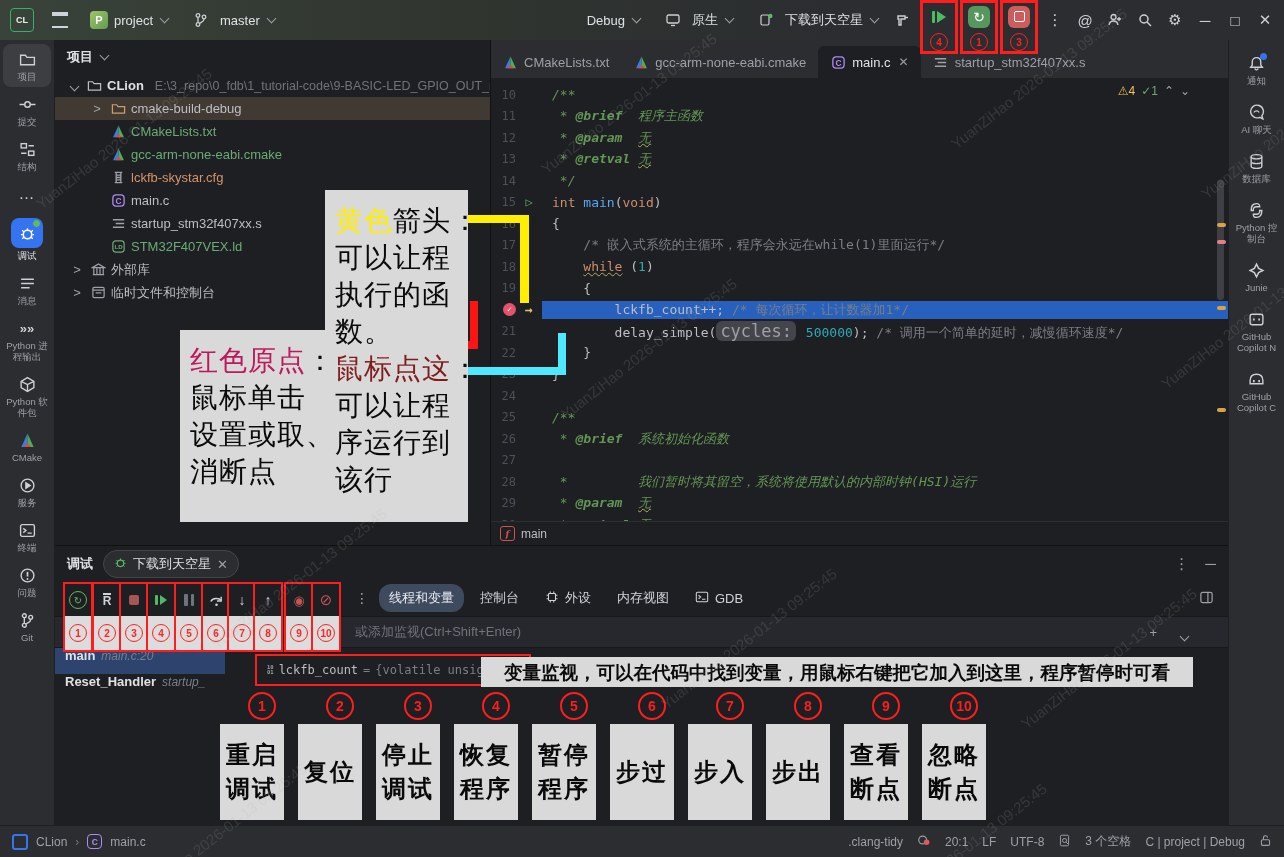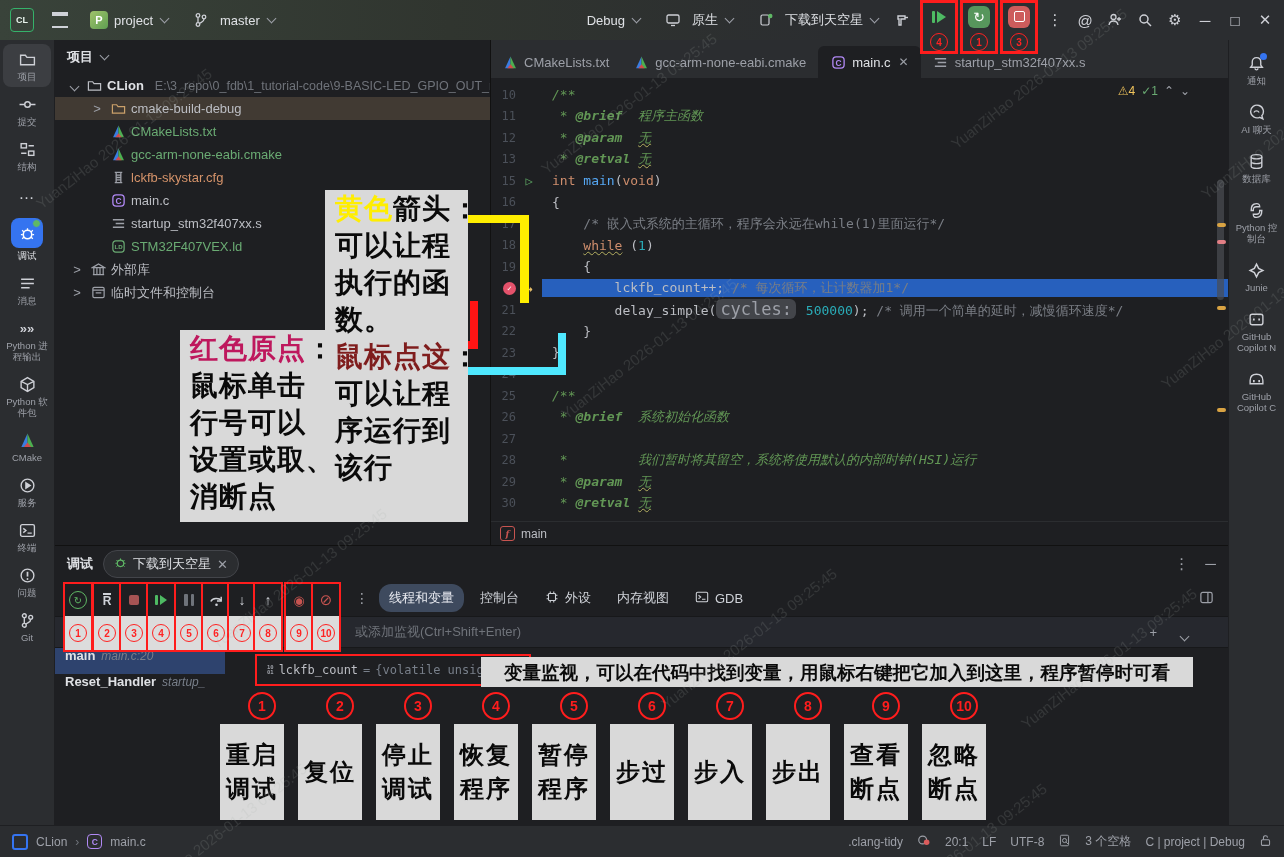--- a/index.html
+++ b/index.html
@@ -121,22 +121,22 @@
   #frames{position:absolute;left:0;top:102px;width:170px;}
   .frow{height:26px;display:flex;align-items:baseline;gap:6px;padding:0 10px;white-space:nowrap;overflow:hidden;}
   .frow.sel{background:#2e436e;}
   .frow b{color:#dfe1e5;font-size:13px;}
   .frow i{color:#787f8a;font-size:12px;}
   #watchvar{position:absolute;left:200px;top:108px;width:252px;height:28px;border:2.5px solid #ff1d1d;
             display:flex;align-items:center;gap:5px;padding:0 10px;font-family:"DejaVu Sans Mono",monospace;font-size:12px;white-space:nowrap;}
   .varic{display:flex;flex-direction:column;font:bold 5.5px "DejaVu Sans Mono",monospace;color:#9da0a8;line-height:5.5px;}
   #watchvar .vn{color:#bcbec4;} #watchvar .vt{color:#787f8a;} #watchvar .vv{color:#dfe1e5;}
   
-  .callout{position:absolute;background:#d9d9d9;color:#0a0a0a;font-weight:700;z-index:40;
-           font-family:"Liberation Sans","DejaVu Sans",sans-serif;padding:0 10px;box-sizing:border-box;}
+  .callout{position:absolute;background:#d9d9d9;color:#0a0a0a;font-weight:400;z-index:40;
+           font-family:"Liberation Sans","DejaVu Sans",sans-serif;padding:12px 10px;box-sizing:border-box;}
   .callout div{line-height:37px;font-size:28px;letter-spacing:1px;white-space:nowrap;}
   .hlyellow{color:#ffee00;} .hlred{color:#be185d;} .hlcyan{color:#7f1d1d;}
   .connector{position:absolute;z-index:39;}
   #notebar{position:absolute;left:481px;top:657px;width:712px;height:30px;background:#d9d9d9;color:#0a0a0a;
            display:flex;align-items:center;justify-content:center;font-weight:900;font-size:18.5px;z-index:41;white-space:nowrap;}
   #legendnums{position:absolute;left:230px;top:692px;display:flex;gap:14px;z-index:41;}
   #legendnums .lnum{width:64px;display:flex;justify-content:center;}
   #legendnums .c2{width:24px;height:24px;border:2.2px solid #ff1d1d;border-radius:50%;color:#ff1d1d;
                   display:flex;align-items:center;justify-content:center;font:bold 14px "Liberation Sans",sans-serif;}
   #legend{position:absolute;left:220px;top:724px;display:flex;gap:14px;z-index:41;}
@@ -619,20 +619,25 @@
           <span class="lnum">12</span>
           <span class="gslot"></span>
           <span class="body"><span class="tk-doc"> * </span><span class="tk-tag">@param</span><span class="tk-doc">  </span><span class="tk-docu">无</span></span>
         </div>
         <div class="cl">
           <span class="lnum">13</span>
           <span class="gslot"></span>
           <span class="body"><span class="tk-doc"> * </span><span class="tk-tag">@retval</span><span class="tk-doc"> </span><span class="tk-docu">无</span></span>
         </div>
         <div class="cl">
+          <span class="lnum">14</span>
+          <span class="gslot"></span>
+          <span class="body"><span class="tk-doc"> */</span></span>
+        </div>
+        <div class="cl">
           <span class="lnum">15</span>
           <span class="gslot">
             <span class="runarrow">▷</span>
           </span>
           <span class="body"><span class="tk-kw">int </span><span class="tk-fn">main</span><span class="tk-pl">(</span><span class="tk-kw">void</span><span class="tk-pl">)</span></span>
         </div>
         <div class="cl">
           <span class="lnum">16</span>
           <span class="gslot"></span>
           <span class="body"><span class="tk-pl">{</span></span>
@@ -887,21 +892,20 @@
       <span class="vn">lckfb_count</span>
       <span class="vt">=</span>
       <span class="vt">{volatile unsigned int}</span>
       <span class="vv">3</span>
     </div>
   </section>
 
   <div class="callout" id="boxB" style="left:180px;top:330px;width:152px;height:192px;">
       <div><span class="hlred">红色原点</span><span>：</span></div>
       <div>鼠标单击</div>
-      <div>行号可以</div>
       <div>设置或取、</div>
       <div>消断点</div>
     </div>
   <div class="callout" id="boxA" style="left:325px;top:190px;width:143px;height:332px;">
       <div><span class="hlyellow">黄色</span><span>箭头：</span></div>
       <div>可以让程</div>
       <div>执行的函</div>
       <div>数。</div>
       <div><span class="hlcyan">鼠标点这</span><span>：</span></div>
       <div>可以让程</div>

